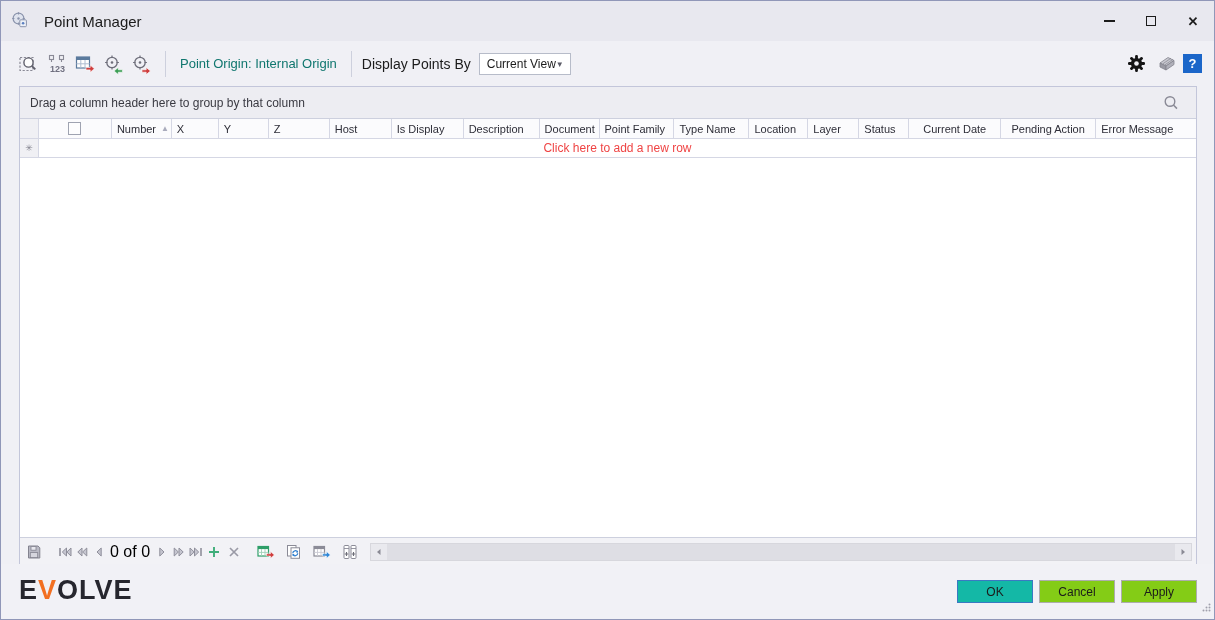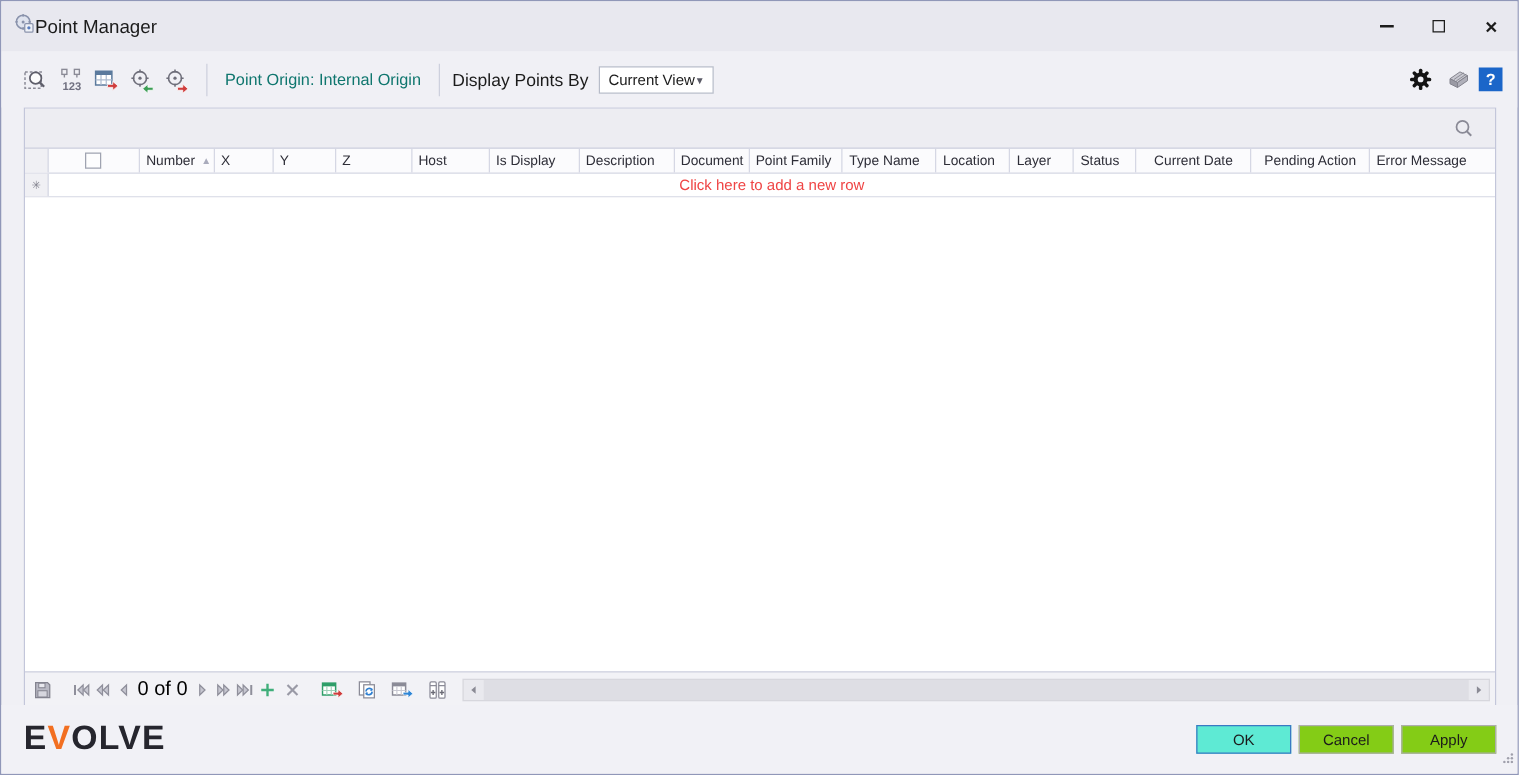--- a/index.html
+++ b/index.html
@@ -6,21 +6,21 @@
   html,body { width:1215px; height:620px; font-family:"Liberation Sans", sans-serif; }
   .window {
     position:relative; width:1215px; height:620px;
     background:#f0f0f5; border:1px solid #9097b8; overflow:hidden;
   }
   
   .titlebar {
     position:absolute; top:0; left:0; right:0; height:40px;
     background:#e8e8ef; display:flex; align-items:center; padding-left:10px;
   }
-  .title-text { font-size:15px; color:#1b1b1b; margin-left:0; }
+  .title-text { font-size:15px; color:#1b1b1b; margin-left:16px; }
   .win-controls { position:absolute; right:0; top:0; height:40px; display:flex; }
   .win-btn { width:42px; height:40px; display:flex; align-items:center; justify-content:center; cursor:default; }
   .min-glyph { width:11px; height:2.5px; background:#1b1b1b; }
   .max-glyph { width:10px; height:10px; border:1.5px solid #1b1b1b; }
   .close-glyph { font-size:13px; color:#1b1b1b; font-weight:bold; }
   
   .toolbar {
     position:absolute; top:40px; left:0; right:0; height:45px;
     display:flex; align-items:center; padding:0 12px 0 14px; background:#f0f0f5;
   }
@@ -86,21 +86,21 @@
   .footer { position:absolute; left:0; right:0; bottom:0; height:55px; background:#f1f1f6; }
   .brand { position:absolute; left:18px; top:11px; font-size:27px; font-weight:bold;
     letter-spacing:1px; color:#26262e; display:flex; }
   .brand-v { color:#f26f21; }
   .footer-buttons { position:absolute; right:17px; top:16px; display:flex; gap:6px; }
   .btn {
     width:76px; height:23px; background:#84cc16; border:1px solid #adadad;
     font-size:12px; color:#1b1b1b; display:flex; align-items:center; justify-content:center;
     font-family:"Liberation Sans", sans-serif;
   }
-  .btn.default { border:1px solid #3a79c3; background:#5eead4; }
+  .btn.default { border:1px solid #3a79c3; background:#14b8a6; }
   .resize-grip { position:absolute; right:3px; bottom:3px; }
 </style>
 </head>
 <body>
 
 <div class="window">
 
   <div class="titlebar">
     <span>
       <svg width="17" height="17" viewBox="0 0 17 17">
@@ -196,20 +196,21 @@
         </svg>
       </div>
       <div class="help-btn">
         <span>?</span>
       </div>
     </div>
   </div>
 
   <div class="grid">
     <div class="group-panel">
+      <span class="group-hint">Drag a column header here to group by that column</span>
       <span class="group-search">
         <svg width="18" height="18" viewBox="0 0 18 18">
           <circle cx="8" cy="7.5" r="4.8" fill="none" stroke="#8a8a96" stroke-width="1.4"></circle>
           <line x1="11.4" y1="11" x2="15" y2="14.6" stroke="#8a8a96" stroke-width="1.5"></line>
         </svg>
       </span>
     </div>
 
     <div class="header-row">
       <div class="hcell ind-col"></div>

